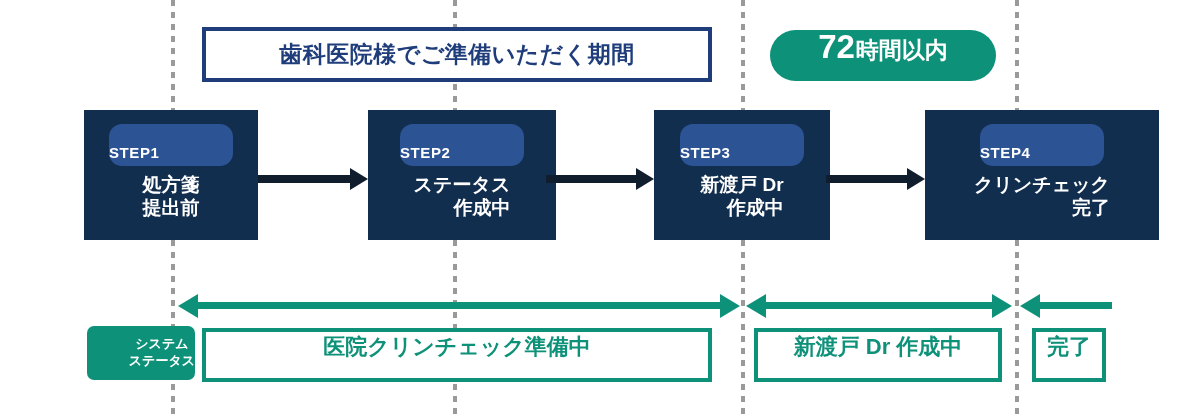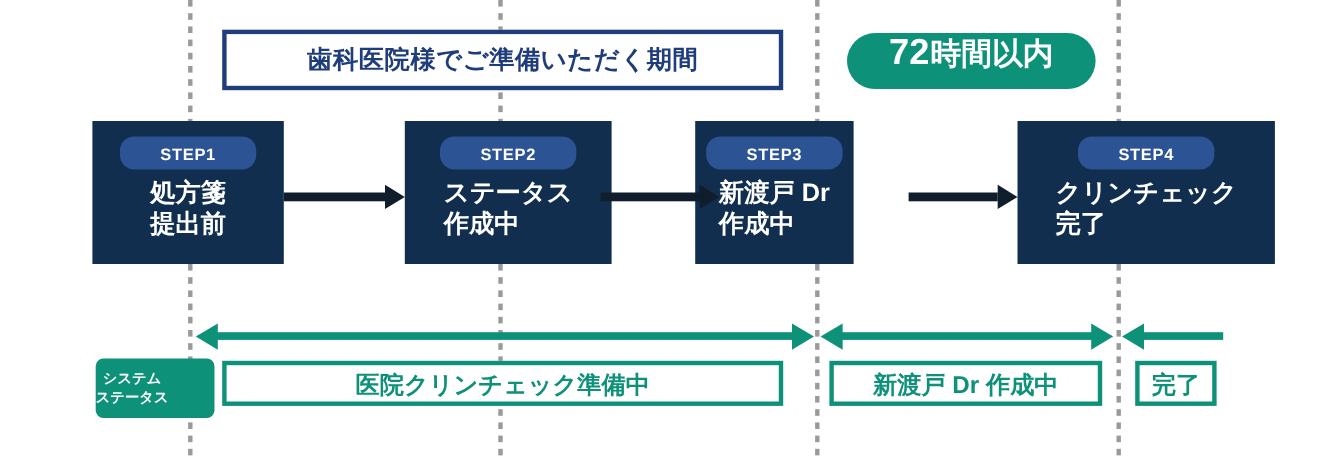--- a/index.html
+++ b/index.html
@@ -66,21 +66,21 @@
     gap: 1px;
   }
   .sla-number {
     color: #ffffff;
     font-size: 33px;
     font-weight: bold;
     line-height: 1;
   }
   .sla-unit {
     color: #ffffff;
-    font-size: 28px;
+    font-size: 23px;
     font-weight: bold;
     line-height: 1;
   }
 
   
   .step-box {
     position: absolute;
     top: 110px;
     height: 130px;
     background: #112e4e;
@@ -90,30 +90,30 @@
     align-items: center;
     padding-top: 14px;
   }
   .step-chip {
     background: #2c5394;
     color: #ffffff;
     border-radius: 13px;
     font-size: 15px;
     font-weight: bold;
     letter-spacing: 0.6px;
-    padding: 8px 0 5px 0;
-    text-align: center;
+    padding: 20px 0 5px 0;
+    text-align: left;
     width: 124px;
   }
   .step-title {
     color: #ffffff;
-    font-size: 23px;
+    font-size: 19px;
     font-weight: bold;
     line-height: 1.22;
-    text-align: left;
+    text-align: right;
     margin-top: 7px;
     white-space: pre-line;
   }
 
   
   .flow-arrow {
     position: absolute;
     top: 168px;
     height: 22px;
   }
@@ -138,41 +138,41 @@
   .status-badge {
     position: absolute;
     left: 87px;
     top: 326px;
     width: 108px;
     height: 54px;
     background: #0e9179;
     border-radius: 7px;
     display: flex;
     flex-direction: column;
-    align-items: flex-start;
+    align-items: flex-end;
     justify-content: center;
   }
   .status-badge-label {
     color: #ffffff;
     font-size: 13px;
     font-weight: bold;
     line-height: 1.28;
     text-align: center;
     white-space: pre-line;
   }
 
   .status-box {
     position: absolute;
     top: 328px;
-    height: 41px;
+    height: 54px;
     box-sizing: border-box;
     border: 4px solid #0e9179;
     background: #ffffff;
     display: flex;
-    align-items: flex-end;
+    align-items: flex-start;
     justify-content: center;
   }
   .status-box-label {
     color: #0e9179;
     font-size: 22px;
     font-weight: bold;
     white-space: nowrap;
   }
 
   
@@ -229,21 +229,21 @@
     <div class="step-title">処方箋
 提出前</div>
   </div>
 
   <div class="step-box" style="left:368px; width:188px">
     <div class="step-chip">STEP2</div>
     <div class="step-title">ステータス
 作成中</div>
   </div>
 
-  <div class="step-box" style="left:632px; width:144px">
+  <div class="step-box" style="left:654px; width:176px">
     <div class="step-chip">STEP3</div>
     <div class="step-title">新渡戸 Dr
 作成中</div>
   </div>
 
   <div class="step-box" style="left:925px; width:234px">
     <div class="step-chip">STEP4</div>
     <div class="step-title">クリンチェック
 完了</div>
   </div>

